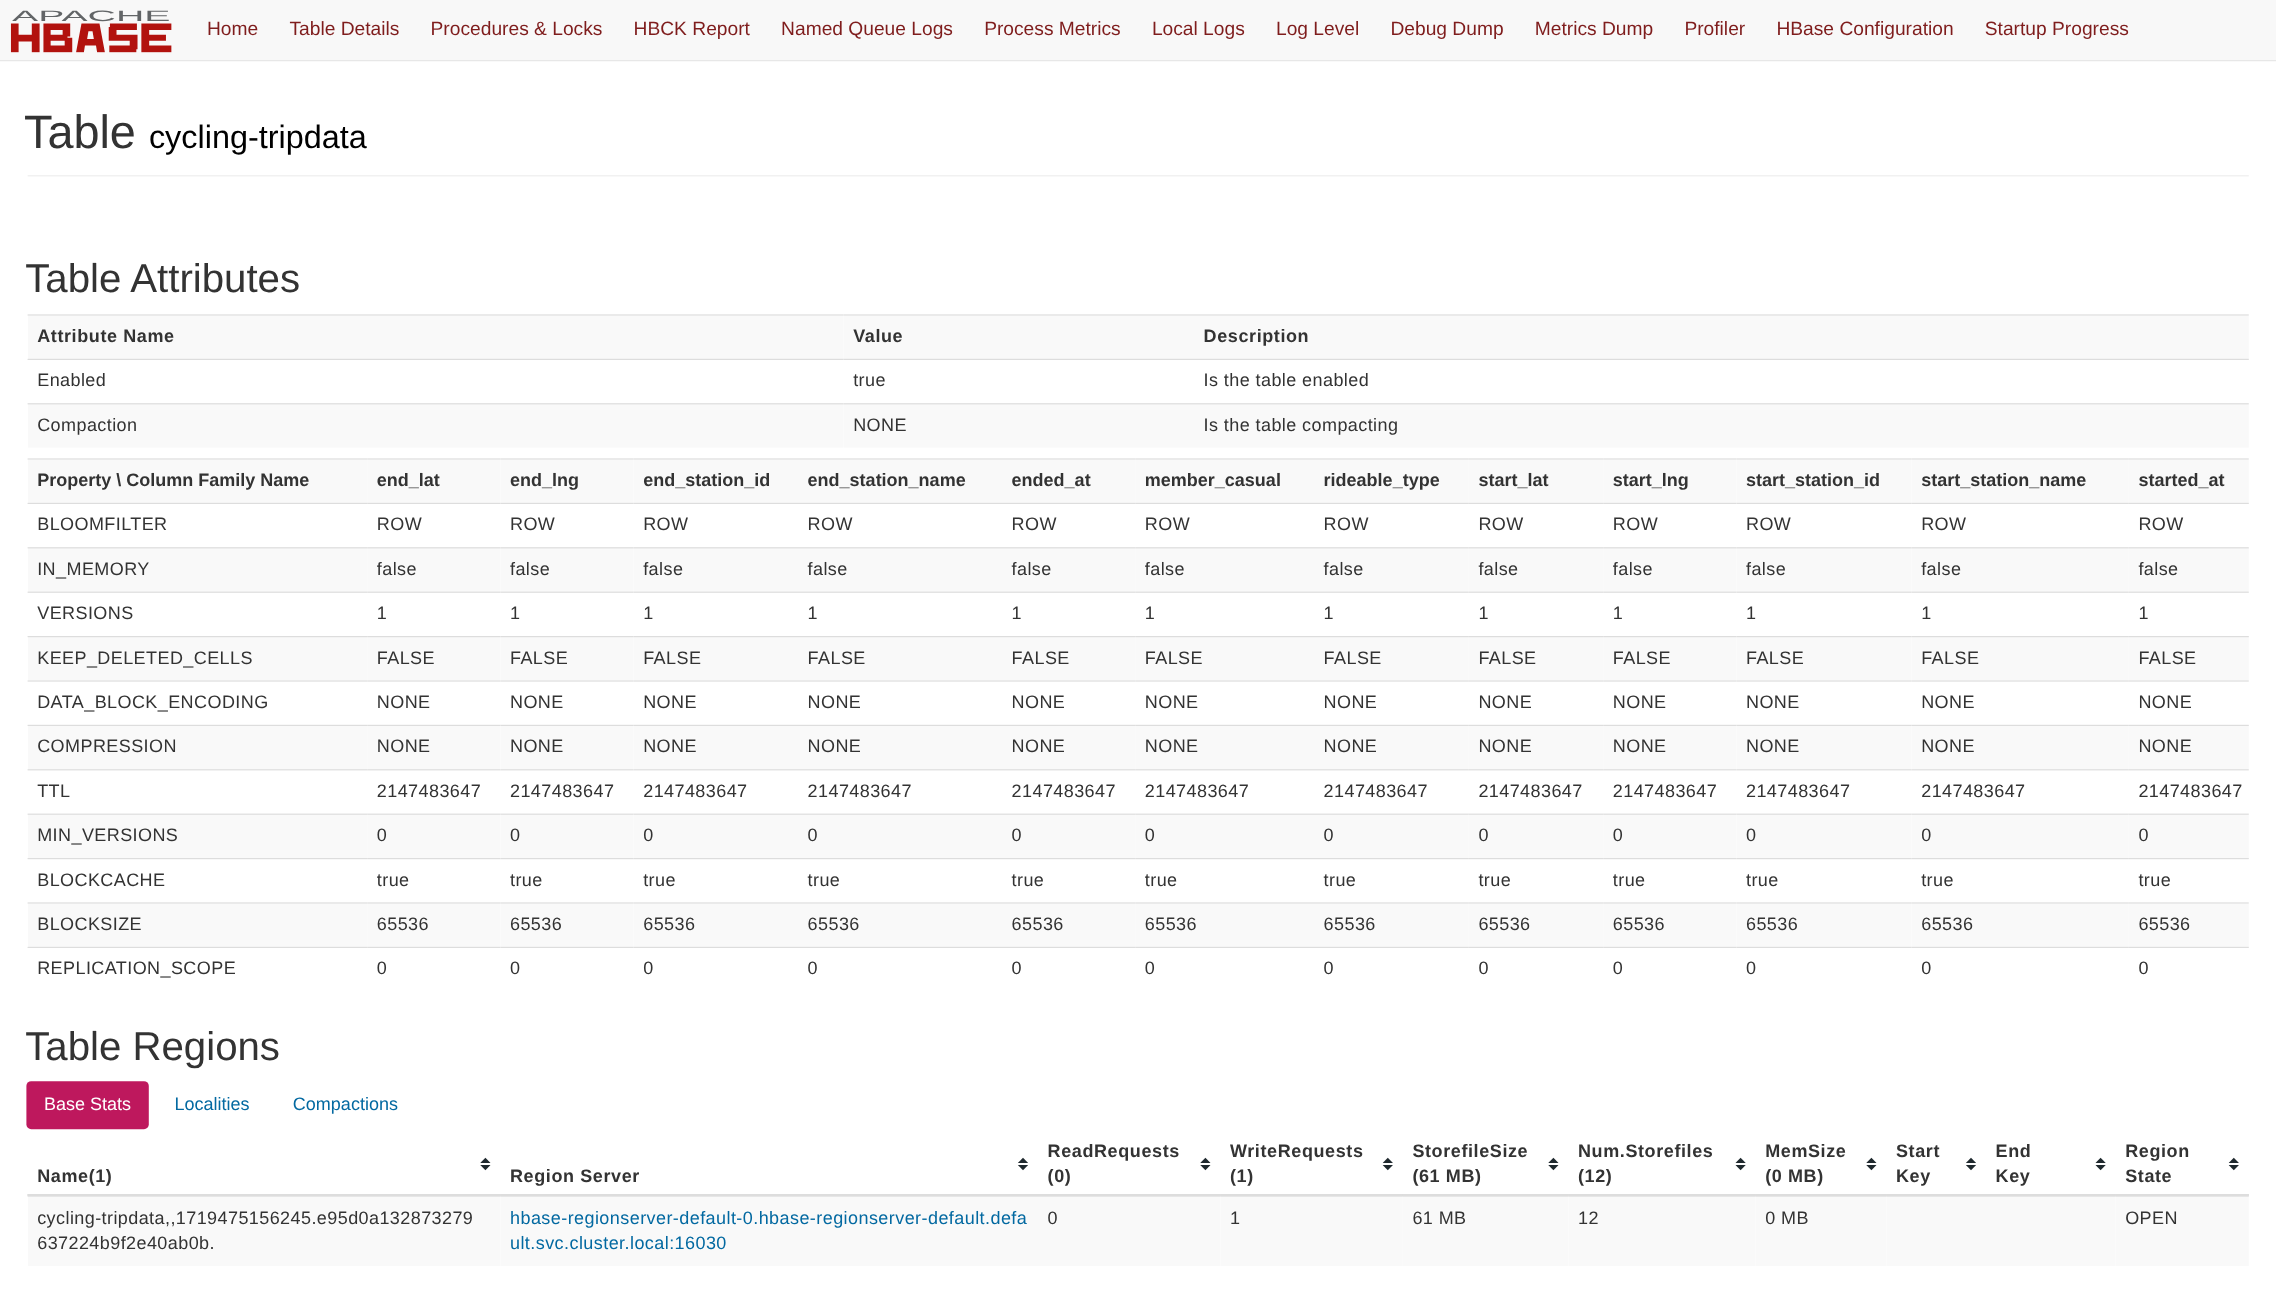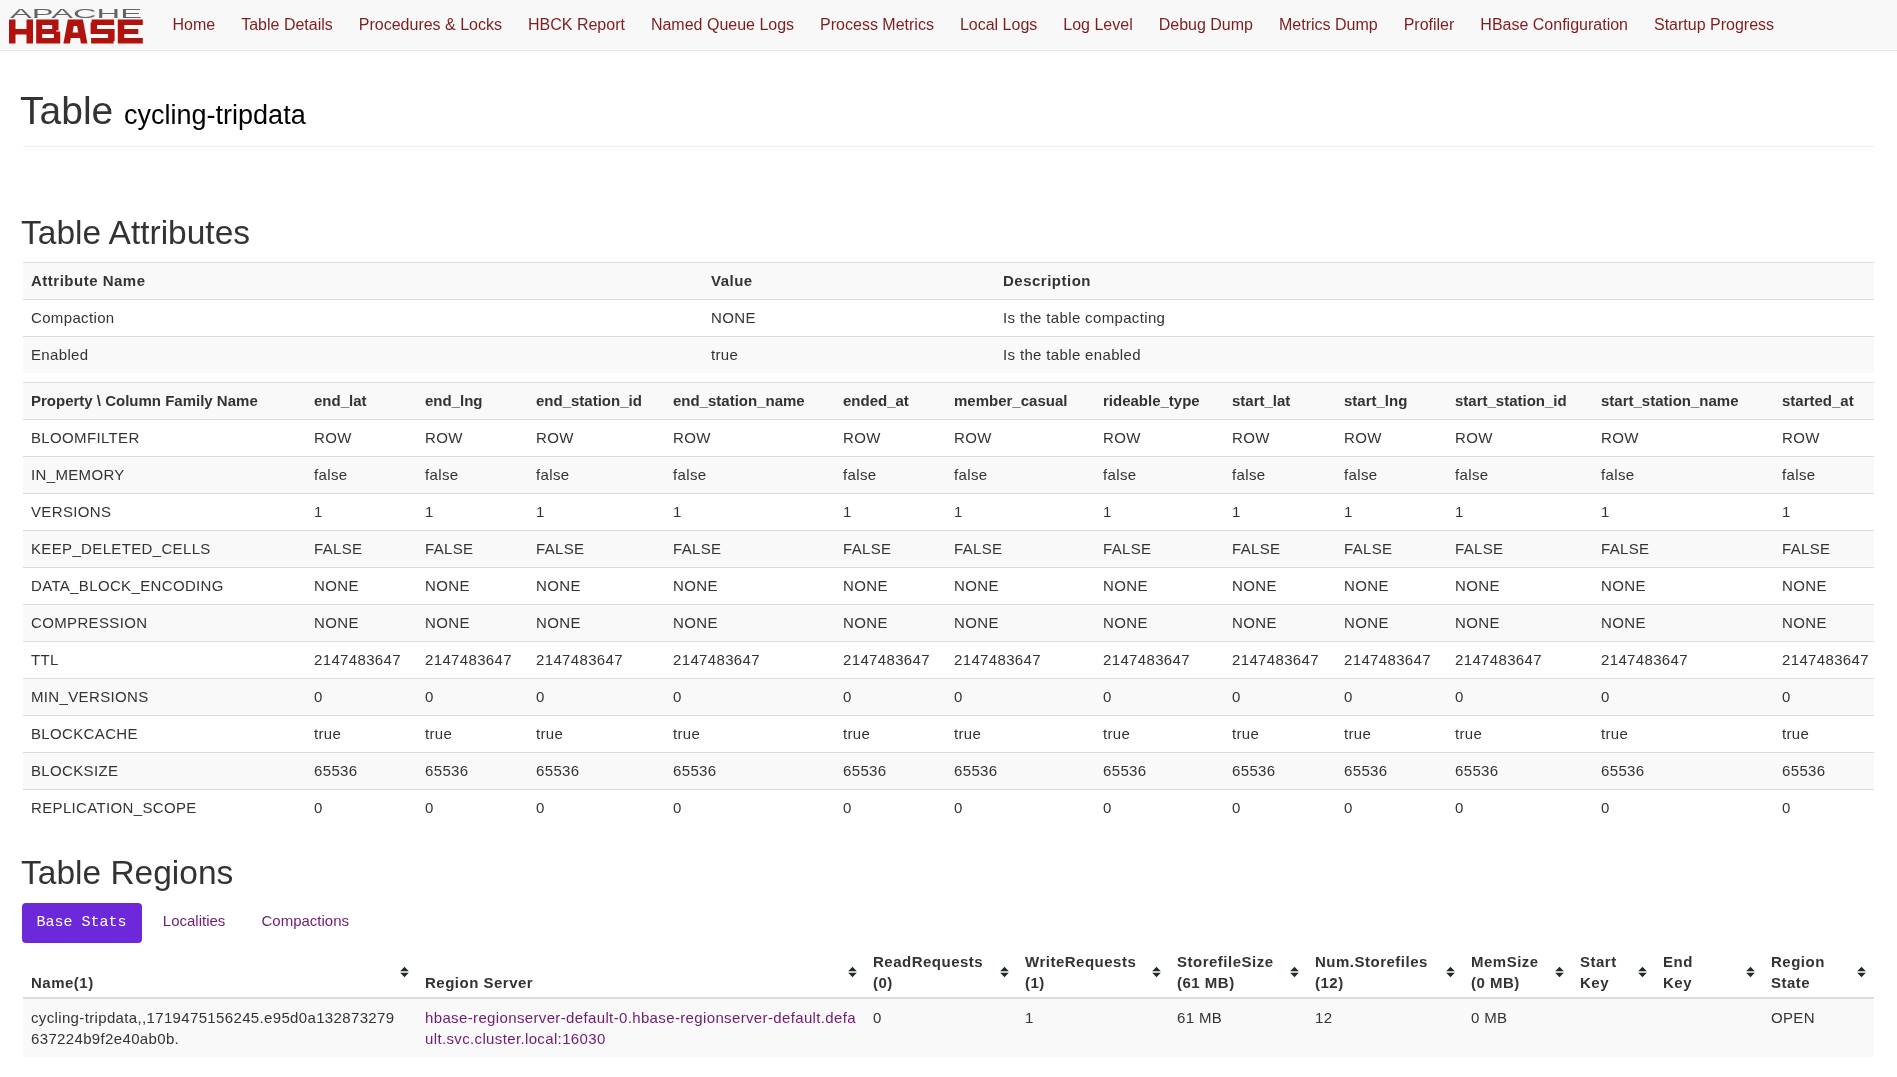--- a/index.html
+++ b/index.html
@@ -1,19 +1,19 @@
 <!DOCTYPE html>
 <html><head>
 <meta charset="utf-8">
 <title>Table: cycling-tripdata</title>
 <style>
 * { box-sizing: border-box; }
 html,body { margin:0; padding:0; }
 body { font-family:"Liberation Sans",sans-serif; font-size:15px; line-height:1.4; color:#333; background:#fff; }
-a { color:#701a75; text-decoration:none; }
+a { color:#0369a1; text-decoration:none; }
 
 .navbar { position:relative; height:51px; background:#f8f8f8; border-bottom:1px solid #e7e7e7; }
 .logo { position:absolute; left:9px; top:3px; }
 .nav { position:absolute; left:159.5px; top:0; margin:0; padding:0; list-style:none; white-space:nowrap; font-size:0; }
 .nav li { display:inline-block; }
 .nav a { display:block; padding:15px 13px; line-height:20px; color:#7f1d1d; font-size:16px; }
 
 .content { padding:0 23px; }
 .page-header { margin:39px 0 18px; padding-bottom:13.5px; border-bottom:1px solid #eee; }
 h1 { margin:0 0 0 -3px; font-size:39px; font-weight:400; line-height:1.1; }
@@ -28,21 +28,21 @@
 .striped tr:nth-child(odd) { background:#f9f9f9; }
 
 .regions thead th { vertical-align:bottom; padding:4px 8px; line-height:21px; border-top:0; border-bottom:2px solid #ddd; position:relative; }
 .regions td { line-height:21px; border-top:0; }
 .regions tbody tr { background:#f9f9f9; }
 .si { position:absolute; right:8px; top:50%; margin-top:-6px; }
 .thw { display:inline-block; }
 .pills { margin:10.2px 0 0 -1.4px; padding:0; list-style:none; }
 .pills li { display:inline-block; margin-right:2px; }
 .pills a { display:block; padding:10px 15px; line-height:20px; border-radius:4px; }
-.pills li.active a { background:#6d28d9; color:#fff;font-family:Liberation Mono, monospace; }
+.pills li.active a { background:#be185d; color:#fff; }
 </style>
 </head>
 <body>
 <nav class="navbar">
 <svg class="logo" width="135" height="41" viewBox="0 0 135 41">
   <text x="1" y="14.5" font-family="Liberation Sans" font-size="12.5" font-weight="normal" fill="#626567" textLength="132" lengthAdjust="spacingAndGlyphs">APACHE</text>
   <g fill="#b2120e" transform="translate(0,16.5)">
     <path d="M0,0 h6.5 v9.5 h11 v-9.5 h6.5 v24 h-6.5 v-9 h-11 v9 h-6.5 z"></path>
     <g transform="translate(27.2,0)">
       <path d="M0,0 h6 v24 h-6 z M0,0 h20 v5.5 h-20 z M0,9.5 h20 v5 h-20 z M0,18.5 h20 v5.5 h-20 z M16,0 h6.3 v11 h-6.3 z M17.7,12 h6.3 v12 h-6.3 z"></path>
@@ -85,28 +85,28 @@
         <col style="width:292px">
         <col>
 </colgroup>
       <tbody>
         <tr>
           <th>Attribute Name</th>
           <th>Value</th>
           <th>Description</th>
         </tr>
 <tr>
+          <td>Enabled</td>
+          <td>true</td>
+          <td>Is the table enabled</td>
+        </tr>
+<tr>
           <td>Compaction</td>
           <td>NONE</td>
           <td>Is the table compacting</td>
-        </tr>
-<tr>
-          <td>Enabled</td>
-          <td>true</td>
-          <td>Is the table enabled</td>
         </tr>
 </tbody>
     </table>
 <table class="t striped schema" style="margin-top:8.5px;">
 <colgroup>
         <col style="width:283px">
         <col style="width:111px">
         <col style="width:111px">
         <col style="width:137px">
         <col style="width:170px">

